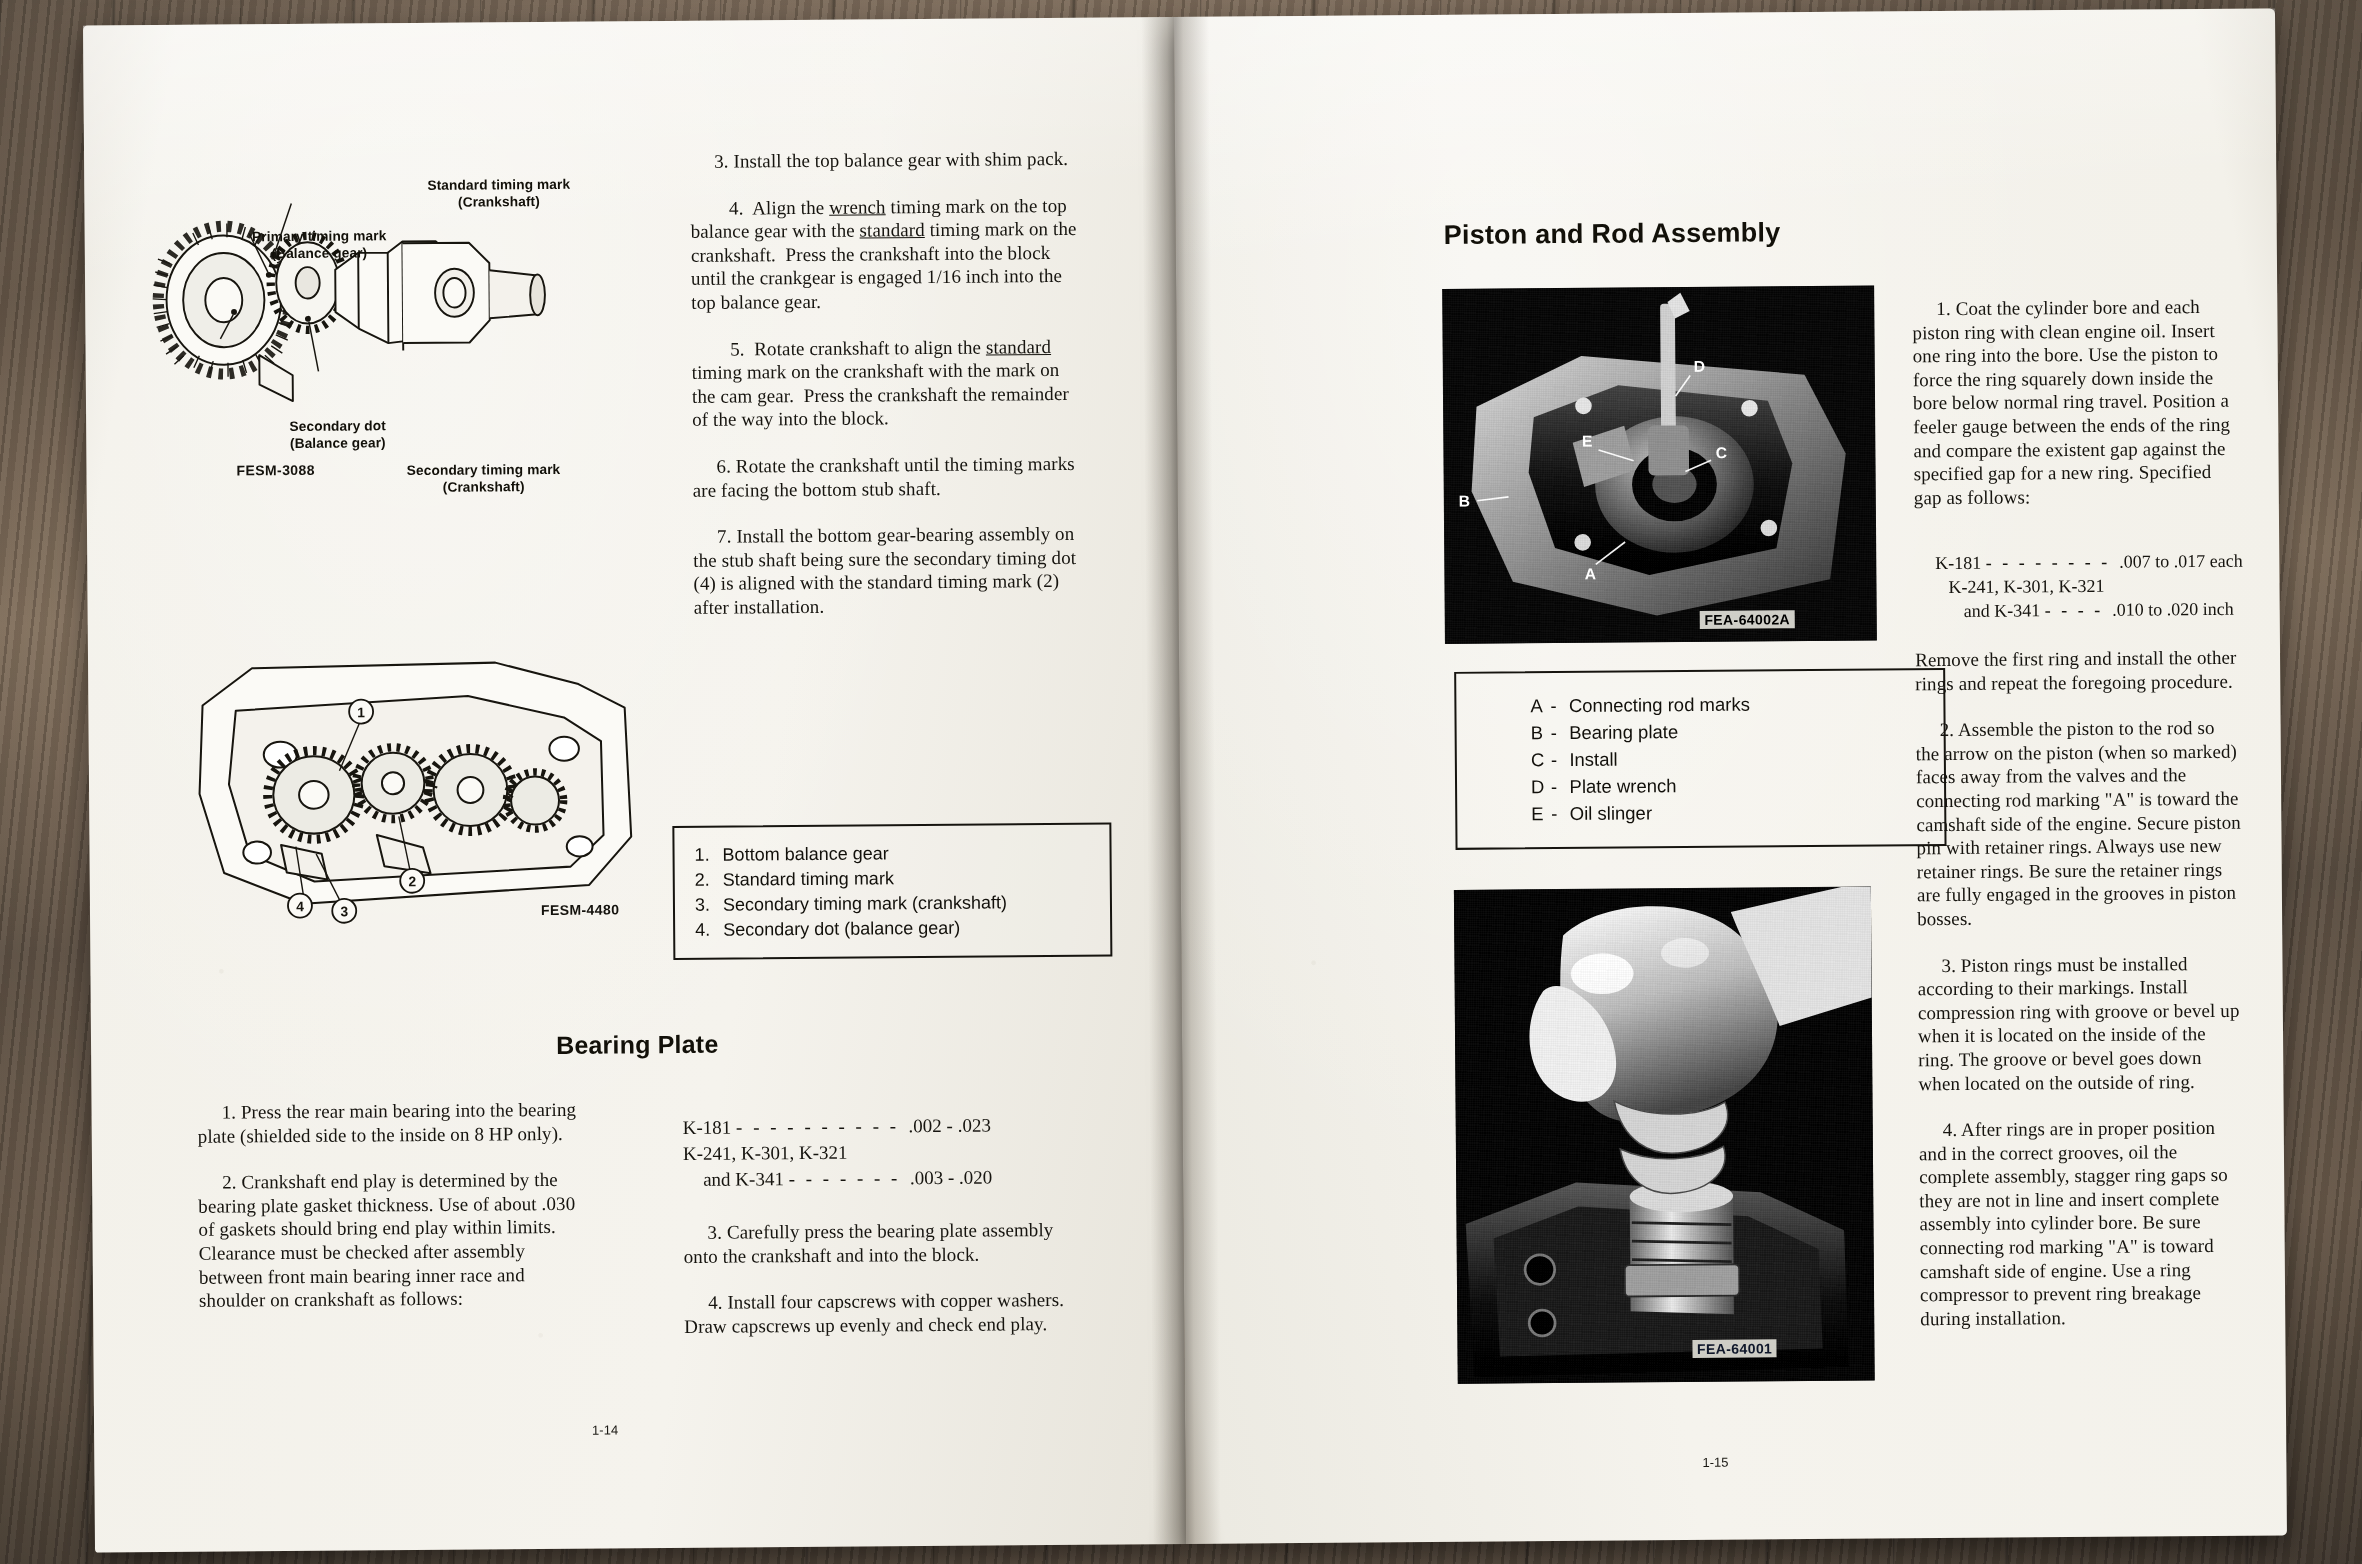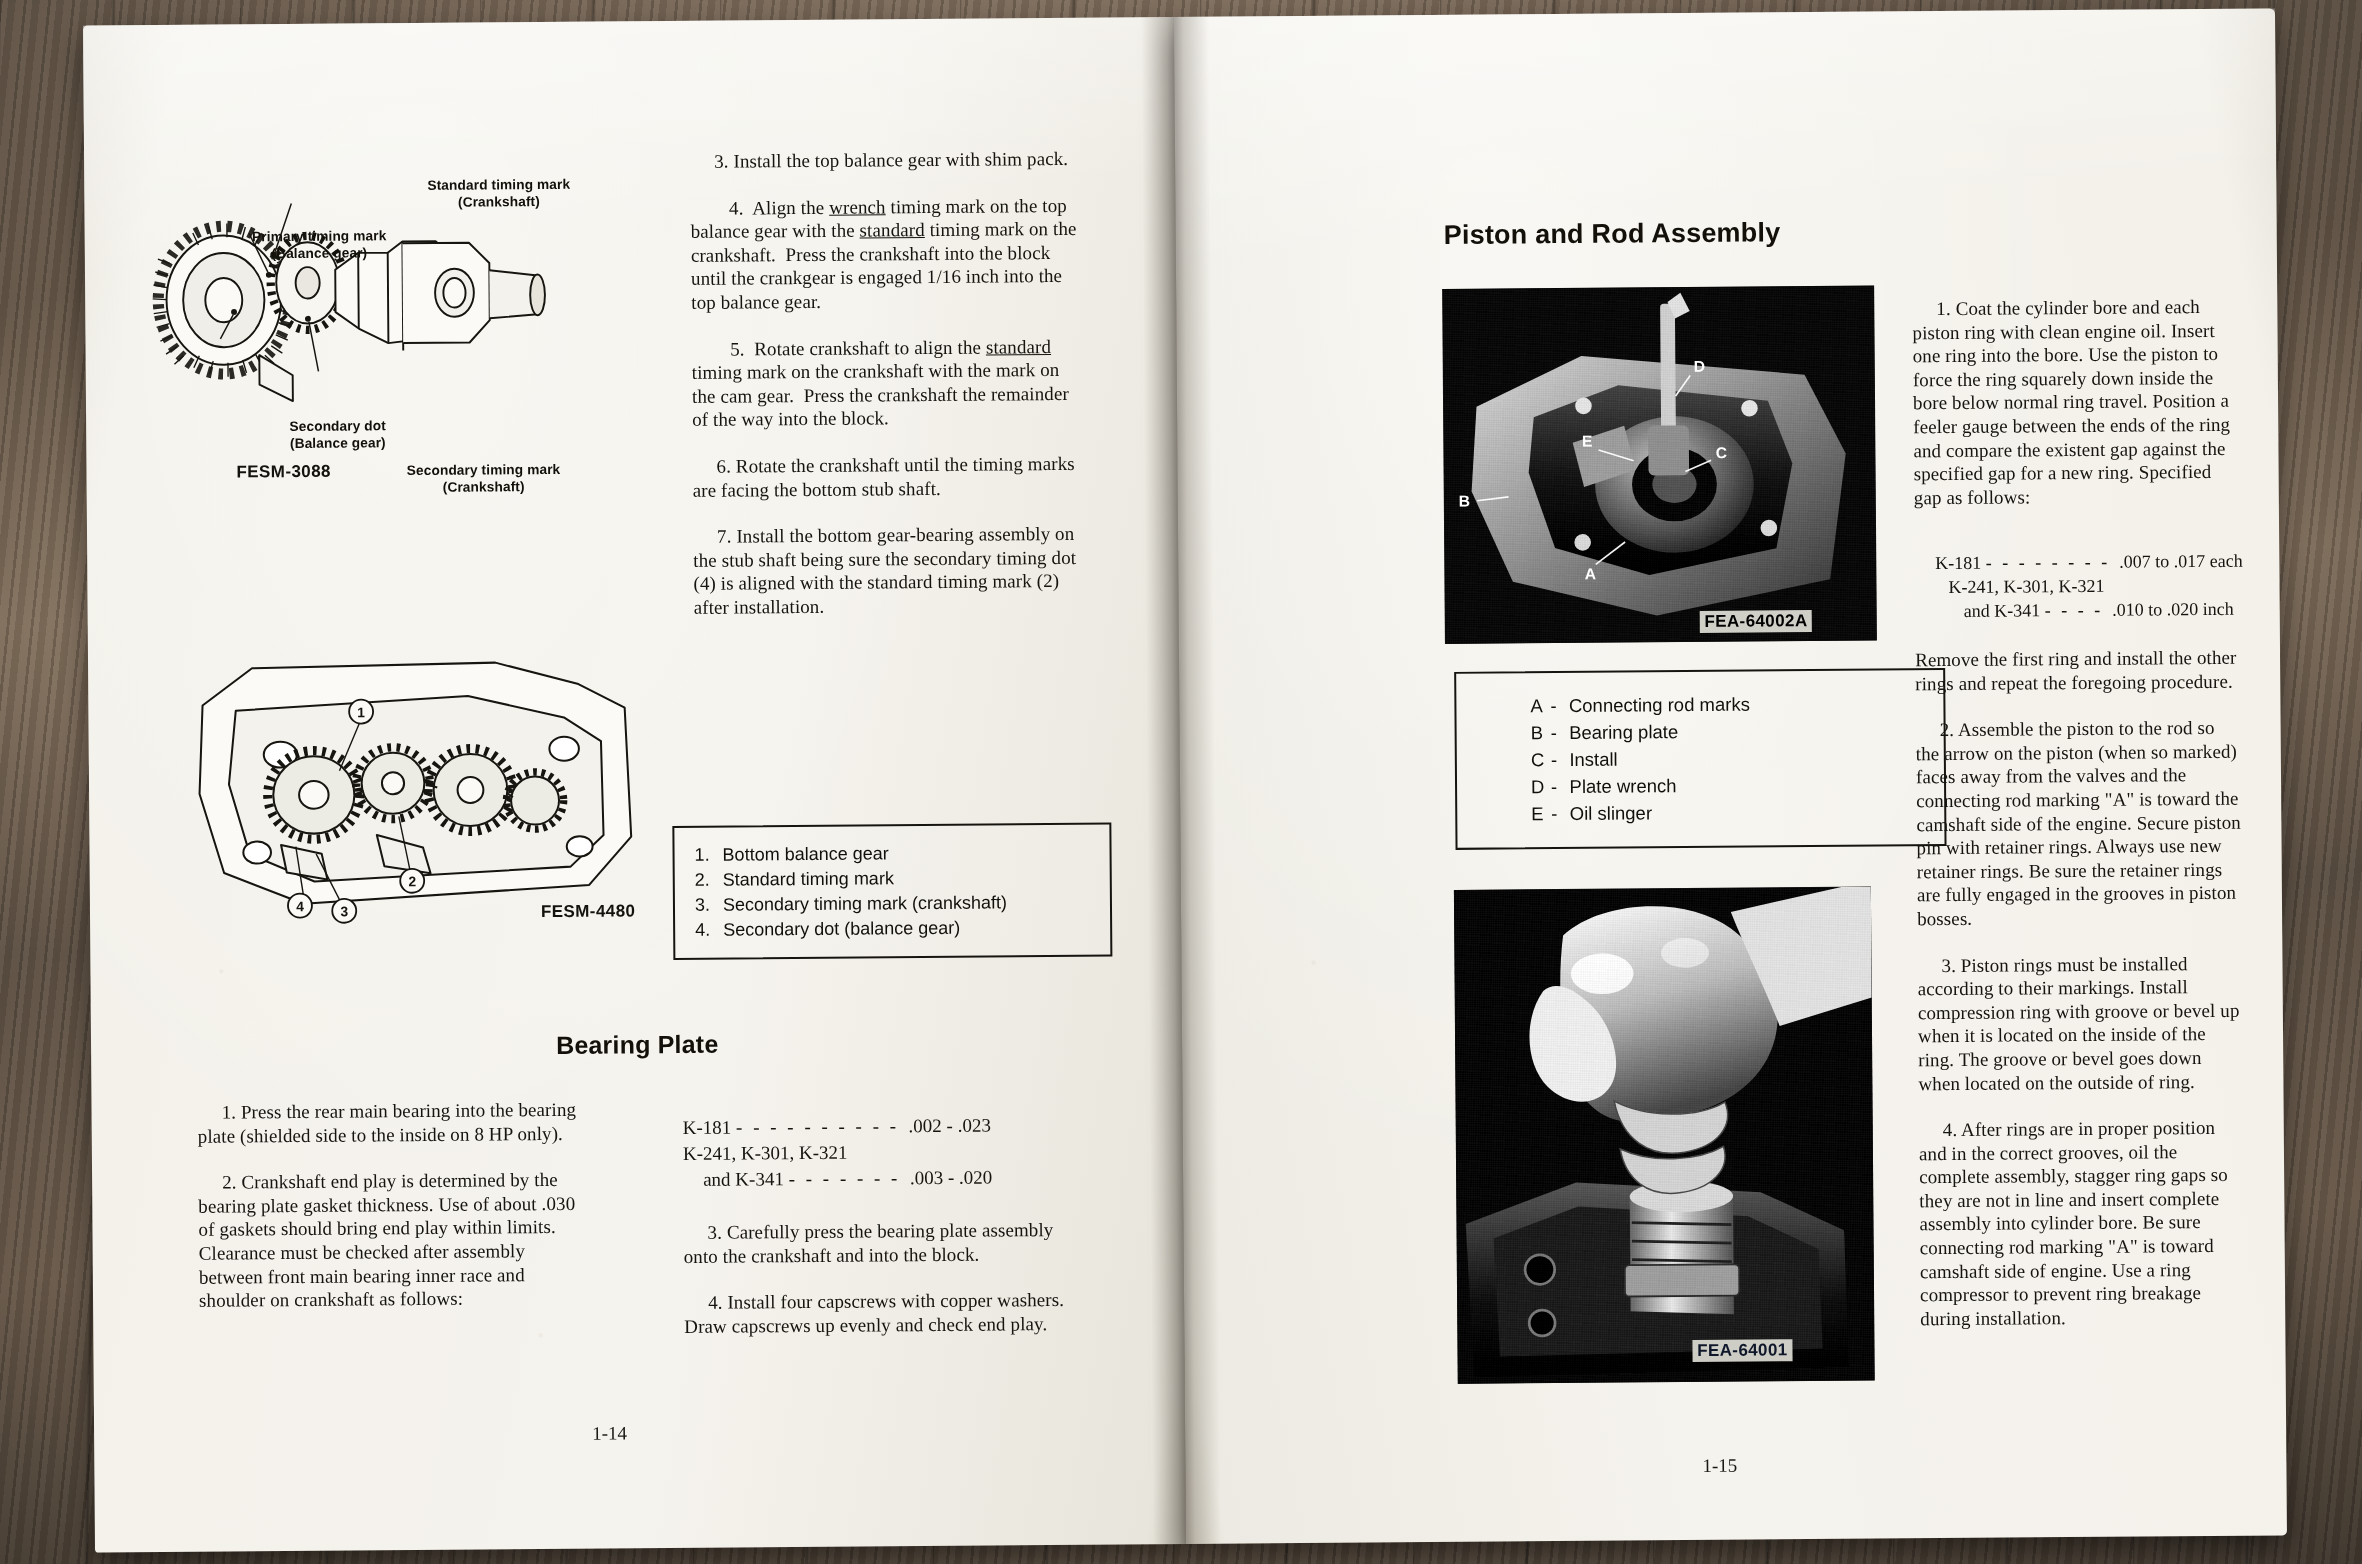--- a/index.html
+++ b/index.html
@@ -75,25 +75,25 @@
   .body-col p.noind{text-indent:0;}
   u.ul{text-decoration:underline;text-underline-offset:0.9px;}
   .sec-head{
     position:absolute;
     font-family:"Liberation Sans",sans-serif;
     font-weight:bold;font-size:25px;color:#121009;letter-spacing:0.2px;
   }
   .fig-code{
     position:absolute;
     font-family:"Liberation Sans",sans-serif;
-    font-weight:bold;font-size:17px;color:#14120d;letter-spacing:0.4px;
+    font-weight:bold;font-size:14px;color:#14120d;letter-spacing:0.4px;
   }
   .folio{
     position:absolute;
-    font-family:Liberation Serif, serif;font-size:19px;color:#1a1813;
+    font-family:Liberation Sans, sans-serif;font-size:13px;color:#1a1813;
   }
   
   .callout{
     position:absolute;
     font-family:"Liberation Sans",sans-serif;
     font-weight:bold;font-size:13.7px;line-height:16.6px;color:#121009;
     text-align:center;letter-spacing:0.1px;
   }
   
   .boxlist{

